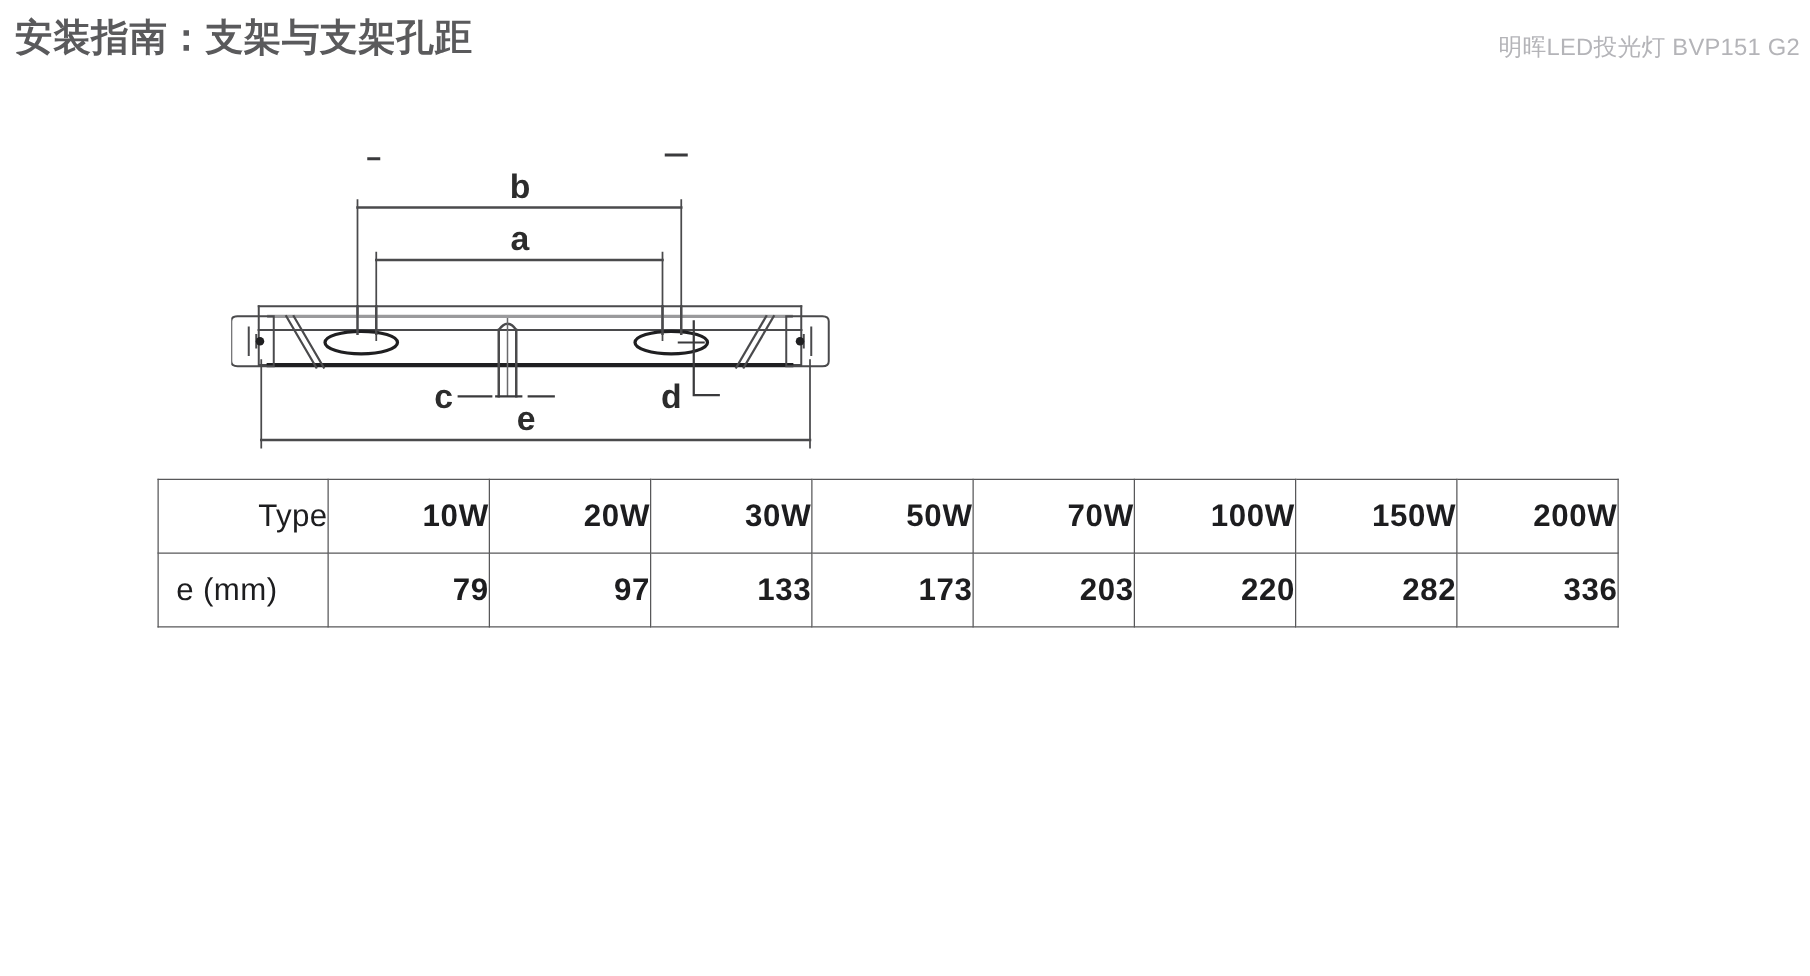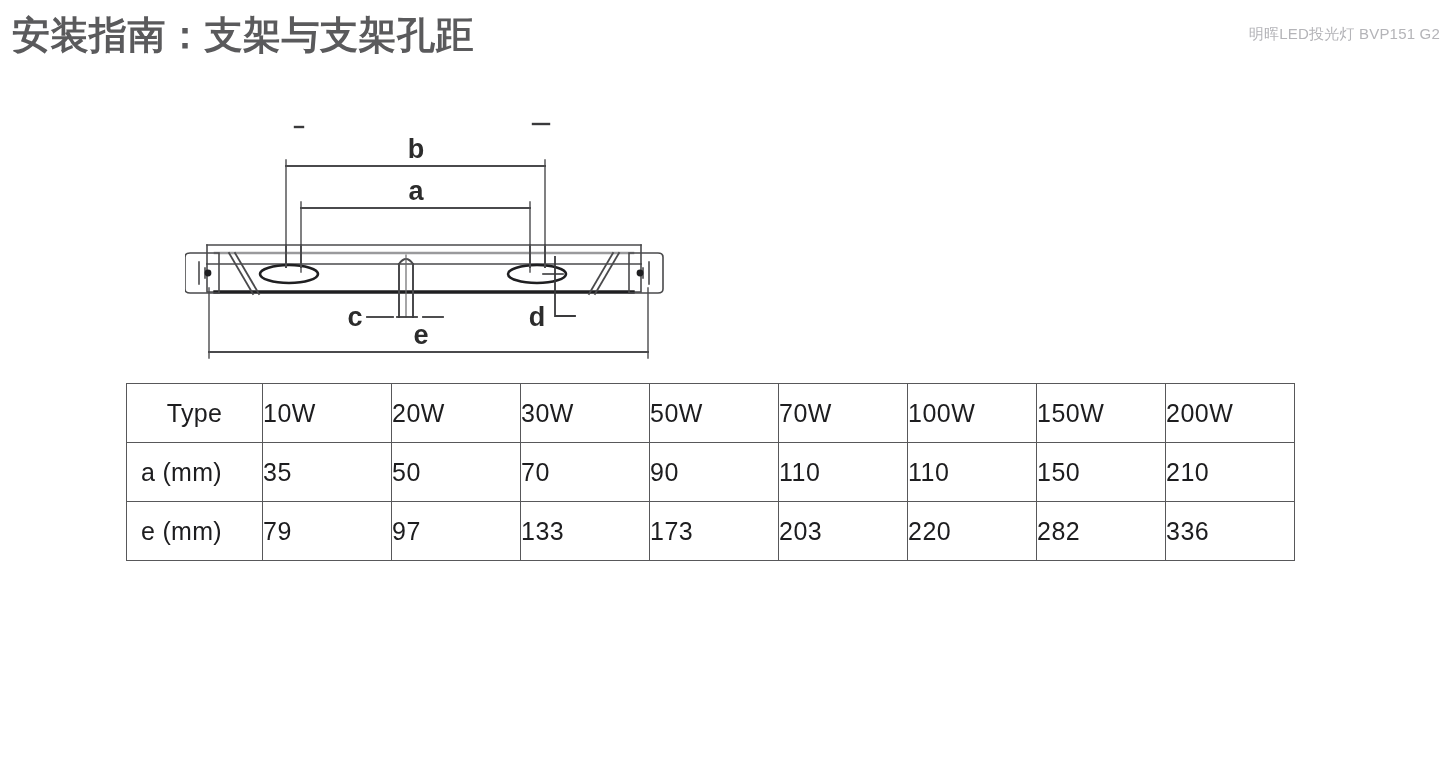--- a/index.html
+++ b/index.html
@@ -15,31 +15,31 @@
     overflow: hidden;
     font-family: "Liberation Sans", "DejaVu Sans", sans-serif;
     -webkit-font-smoothing: antialiased;
   }
 
   
   #page-title {
     position: absolute;
     left: 12px;
     top: 10px;
-    font-size: 38px;
+    font-size: 30px;
     font-weight: bold;
     color: #5a5a5c;
     letter-spacing: 0.5px;
     white-space: nowrap;
   }
   #product-label {
     position: absolute;
     right: 8px;
     top: 25px;
-    font-size: 15px;
+    font-size: 19px;
     color: #b4b4b8;
     white-space: nowrap;
     letter-spacing: 0.2px;
   }
 
   
   #diagram-wrap {
     position: absolute;
     left: 185px;
     top: 112px;
@@ -66,35 +66,35 @@
     width: 1168px;
     table-layout: fixed;
     background: #ffffff;
   }
   table#spec-table td,
   table#spec-table th {
     border: 1.6px solid #58585a;
     height: 58px;
     font-size: 25px;
     color: #1d1d1f;
-    font-weight: normal;
-    text-align: left;
+    font-weight: bold;
+    text-align: right;
     vertical-align: middle;
     padding: 0;
     white-space: nowrap;
     letter-spacing: 0.5px;
   }
   table#spec-table th.rowhead,
   table#spec-table td.rowhead {
     text-align: left;
     padding-left: 14px;
     font-weight: normal;
     letter-spacing: 0.3px;
   }
-  table#spec-table th.rowhead { text-align: center; padding-left: 0; font-weight: normal; }
+  table#spec-table th.rowhead { text-align: right; padding-left: 0; font-weight: normal; }
   col.c-type { width: 136px; }
   col.c-data { width: 129px; }
 </style>
 </head>
 <body>
 
 <div id="page-title">安装指南：支架与支架孔距</div>
 
 <div id="product-label">明晖LED投光灯 BVP151 G2</div>
 
@@ -216,31 +216,20 @@
           <th>30W</th>
           <th>50W</th>
           <th>70W</th>
           <th>100W</th>
           <th>150W</th>
           <th>200W</th>
         </tr>
     </thead>
     <tbody id="tbody-rows">
         <tr>
-          <td class="rowhead">a (mm)</td>
-          <td>35</td>
-          <td>50</td>
-          <td>70</td>
-          <td>90</td>
-          <td>110</td>
-          <td>110</td>
-          <td>150</td>
-          <td>210</td>
-        </tr>
-        <tr>
           <td class="rowhead">e (mm)</td>
           <td>79</td>
           <td>97</td>
           <td>133</td>
           <td>173</td>
           <td>203</td>
           <td>220</td>
           <td>282</td>
           <td>336</td>
         </tr>

